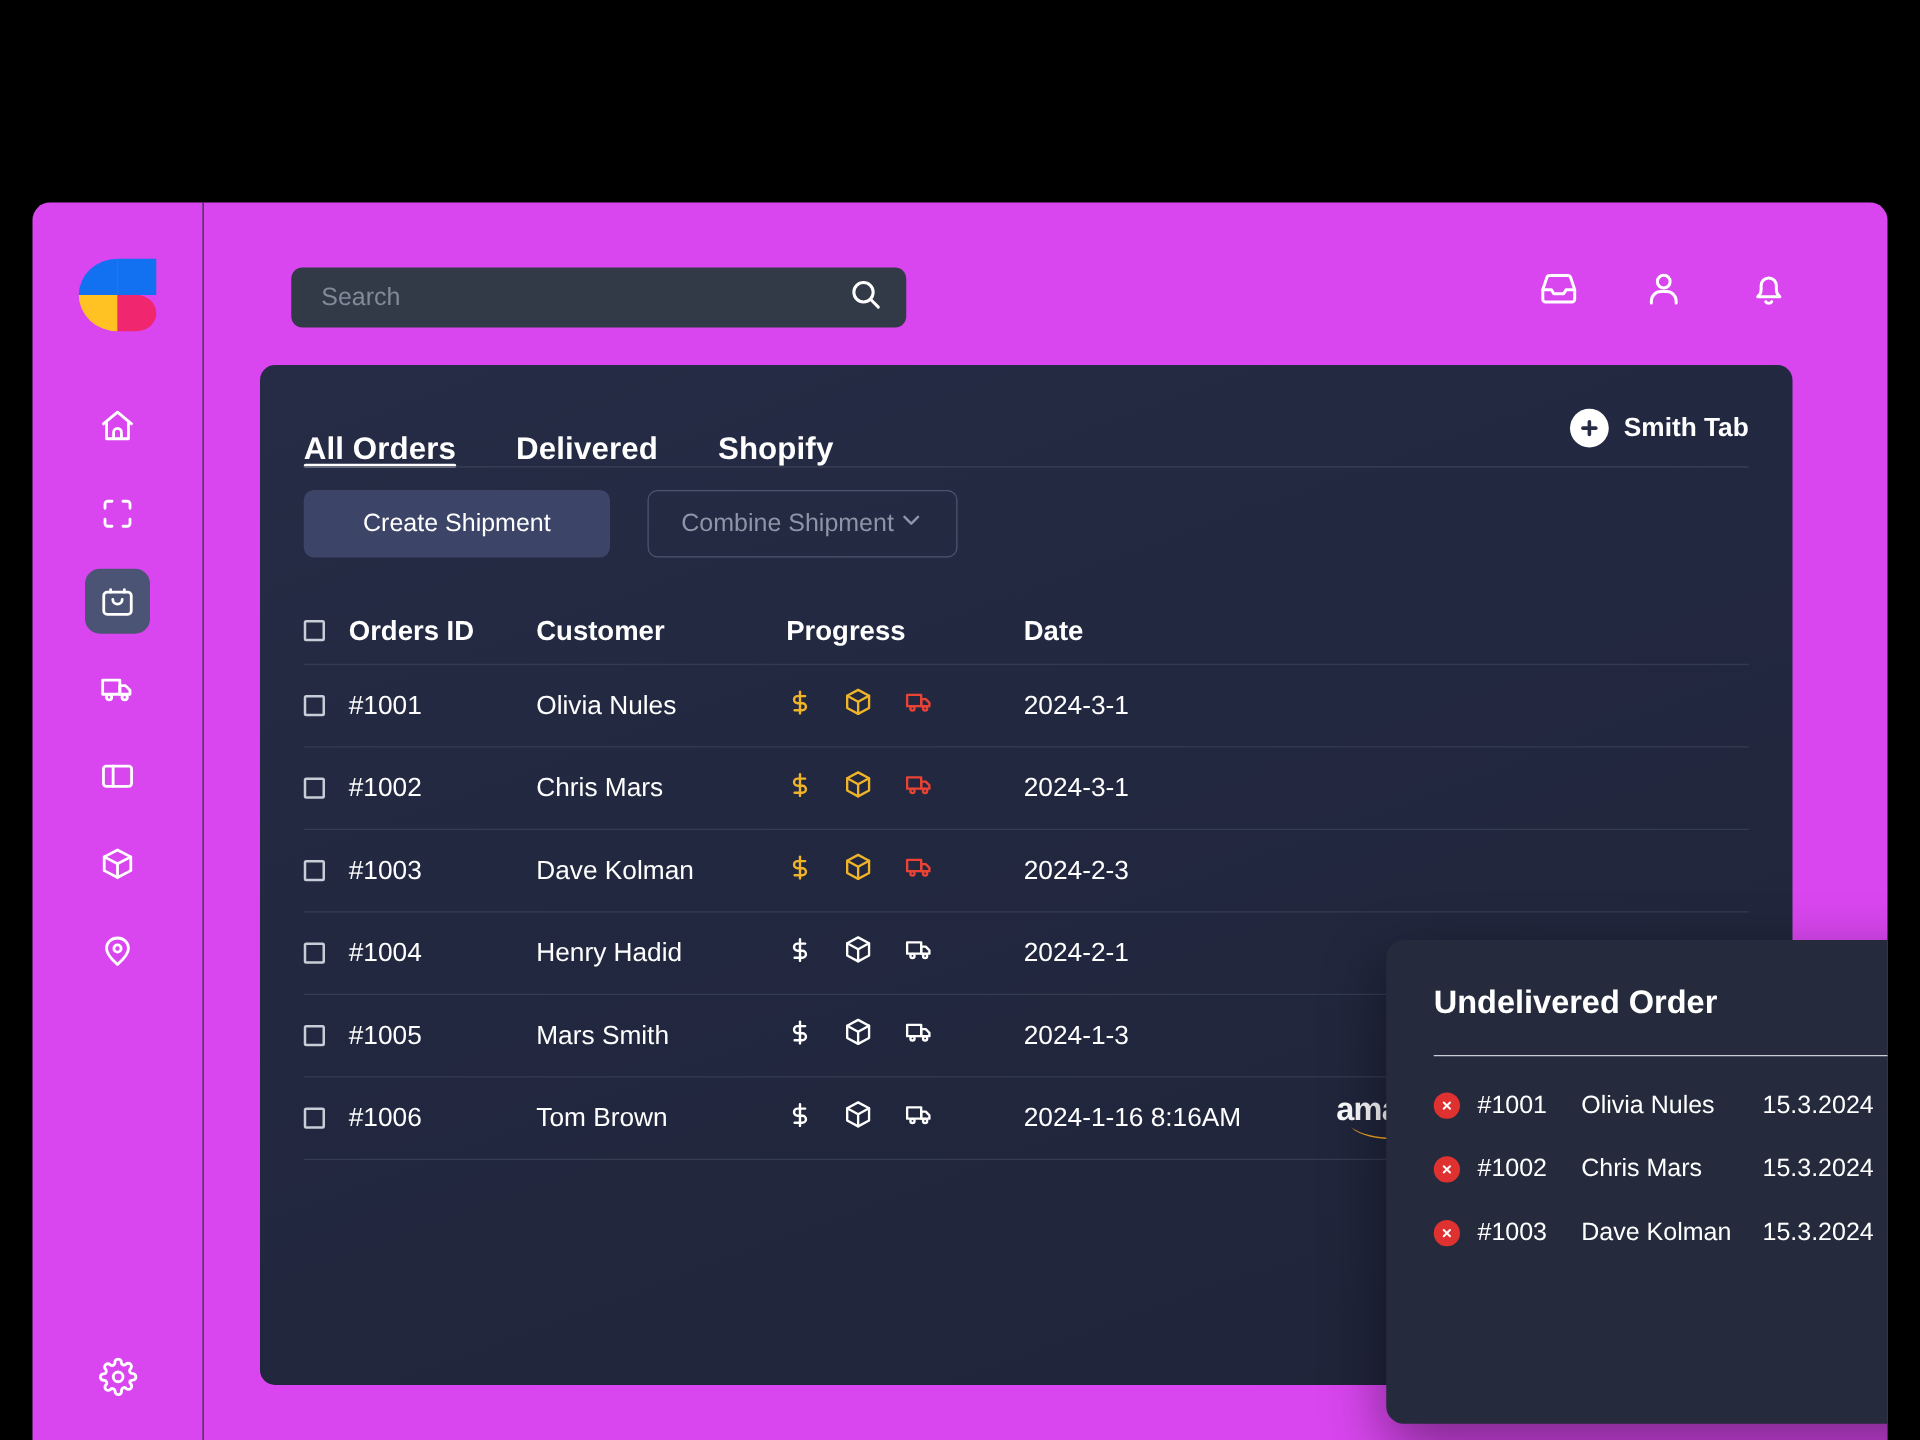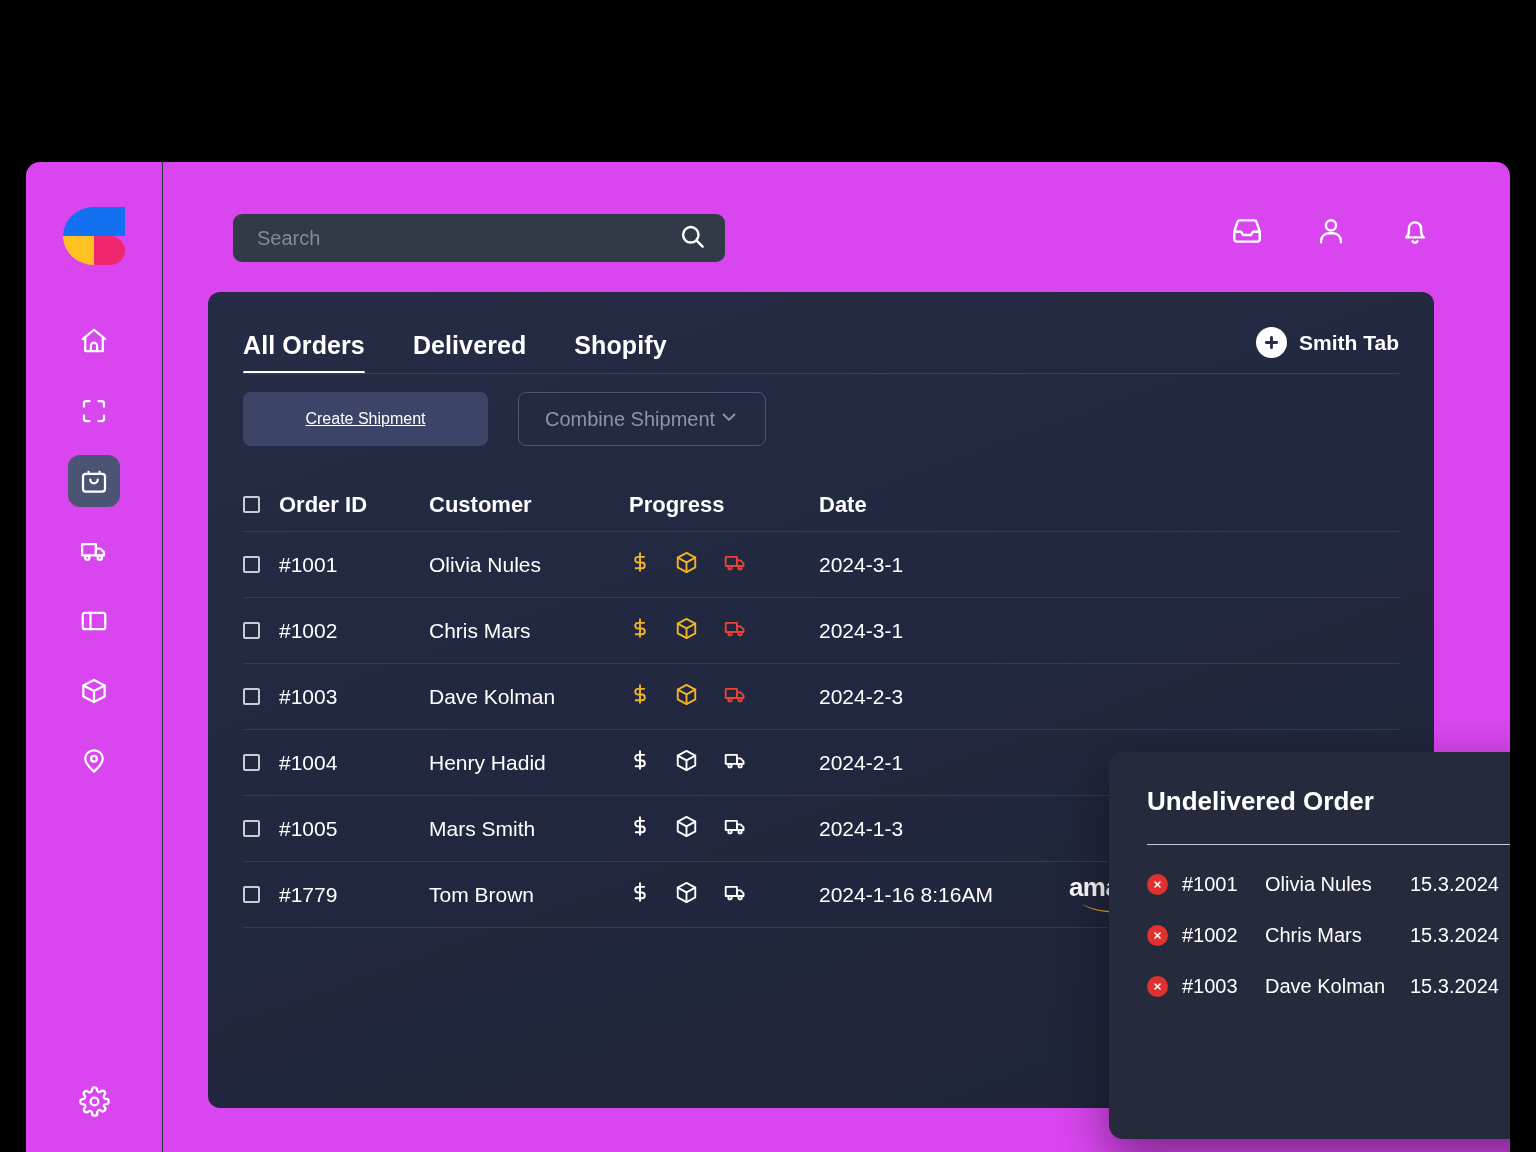--- a/index.html
+++ b/index.html
@@ -120,21 +120,21 @@
   
   .tabs-row {
     position: absolute; left: 0; top: 0;
     width: 100%; height: 82px;
     padding: 0 35px;
     display: flex; align-items: flex-end;
   }
   .tabs { display: flex; gap: 48px; }
   .tab {
     font-size: 25px; font-weight: bold; color: #ffffff;
-    padding-bottom: 14px; cursor: pointer;
+    cursor: pointer;
     position: relative; letter-spacing: 0.1px; margin-top: 16px;
   }
   .tab.active::after {
     content: ""; position: absolute;
     left: 0; right: 0; bottom: 0; height: 3px;
     background: #ffffff; border-radius: 2px;
   }
   .tab-underline {
     position: absolute;
     left: 35px; right: 35px; bottom: 0; height: 1px;
@@ -155,21 +155,21 @@
   
   .actions-row {
     position: absolute; left: 35px; top: 100px;
     display: flex; gap: 30px; align-items: center;
   }
   .btn-primary {
     width: 245px; height: 54px;
     background: #3c4468;
     border-radius: 8px;
     display: flex; align-items: center; justify-content: center;
-    color: #ffffff; font-size: 16px; cursor: pointer; text-decoration: underline;
+    color: #ffffff; font-size: 20px; cursor: pointer;
   }
   .btn-outline {
     height: 54px;
     border: 1px solid #4d5571;
     border-radius: 8px;
     display: flex; align-items: center; justify-content: center; gap: 4px;
     color: #8d95a8; font-size: 20px; padding: 0 26px; cursor: pointer;
   }
 
   
@@ -390,21 +390,21 @@
             </svg>
         </span>
       </div>
     </div>
 
     <div class="table">
       <div class="t-row t-head">
         <div class="c-check">
           <span class="cbx"></span>
         </div>
-        <div class="c-order">Order ID</div>
+        <div class="c-order">Orders ID</div>
         <div class="c-cust">Customer</div>
         <div class="c-prog">Progress</div>
         <div class="c-date">Date</div>
         <div class="c-carrier"></div>
         <div class="c-status"></div>
       </div>
       <div id="tbody">
           <div class="t-row t-body">
             <div class="c-check">
               <span class="cbx"></span>
@@ -537,21 +537,21 @@
                 </svg></span>
             </div>
             <div class="c-date">2024-1-3</div>
             <div class="c-carrier"></div>
             <div class="c-status"></div>
           </div>
           <div class="t-row t-body">
             <div class="c-check">
               <span class="cbx"></span>
             </div>
-            <div class="c-order">#1779</div>
+            <div class="c-order">#1006</div>
             <div class="c-cust">Tom Brown</div>
             <div class="c-prog">
               <span><svg width="22" height="26" viewBox="0 0 24 24" fill="none" stroke="#ffffff" stroke-width="2.1" stroke-linecap="round" stroke-linejoin="round">
                   <path d="M12 2.5v19"></path>
                   <path d="M16.5 6.4H9.9a3.1 3.1 0 0 0 0 6.2h4.2a3.1 3.1 0 0 1 0 6.2H7.3"></path>
                 </svg></span>
               <span><svg width="25" height="25" viewBox="0 0 24 24" fill="none" stroke="#ffffff" stroke-width="1.8" stroke-linecap="round" stroke-linejoin="round">
                   <path d="M12 2.8 20.4 7.3v9.4L12 21.2 3.6 16.7V7.3z"></path>
                   <path d="M3.6 7.3 12 11.9l8.4-4.6"></path>
                   <path d="M12 11.9v9.3"></path>

